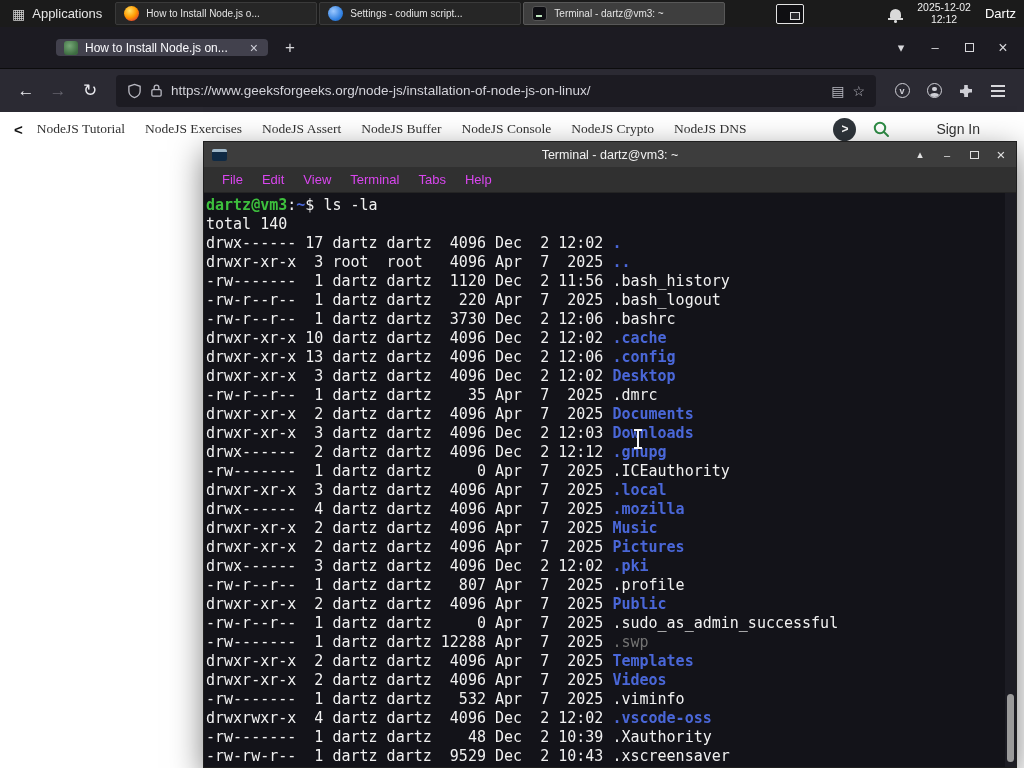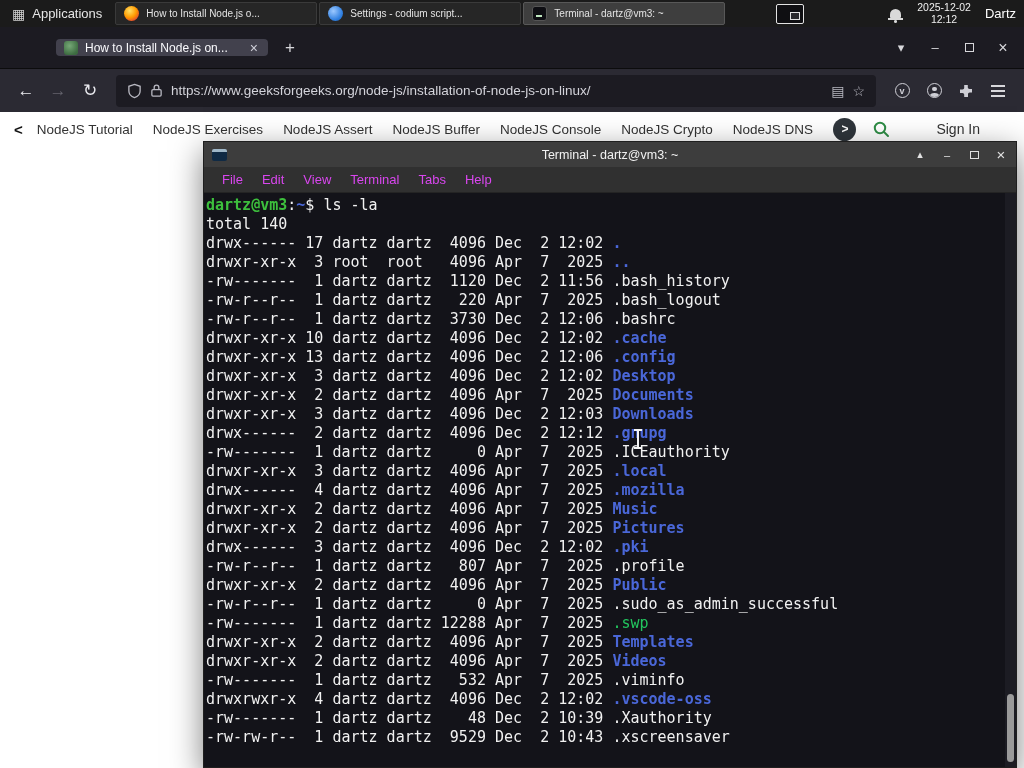--- a/index.html
+++ b/index.html
@@ -62,21 +62,21 @@
   .person-ic::before { content:""; position:absolute; top:2.5px; left:4.6px; width:4.6px; height:4.6px; border-radius:50%; background:#cfcfd6; }
   .person-ic::after { content:""; position:absolute; top:8.6px; left:2px; width:9.4px; height:6px; border-radius:50% 50% 0 0; background:#cfcfd6; }
   .pocket-ic { width:15px; height:15px; border:1.4px solid #cfcfd6; border-radius:50%;
                display:flex; align-items:center; justify-content:center; font-size:9px; color:#cfcfd6; font-weight:bold; }
   .burger { width:14px; height:2px; background:#d7d7db; box-shadow:0 -5px 0 #d7d7db, 0 5px 0 #d7d7db; }
 
   .sitenav { height:34px; background:#fff; display:flex; align-items:center; padding:0 14px; flex:none;
              color:#2e2e2e; font-size:13.5px; }
   .chev-l { font-weight:700; font-size:15px; color:#111; margin-right:14px; }
   .site-links { display:flex; gap:20px; flex:1; min-width:0; overflow:hidden; white-space:nowrap; align-items:center; }
-  .nav-link { color:#333; }
+  .nav-link { color:#333;font-family:Liberation Serif, serif; }
   .chev-circle { width:23px; height:23px; border-radius:50%; background:#2f353b; color:#fff; flex:none;
                  display:flex; align-items:center; justify-content:center; font-size:12px; font-weight:700; margin-left:6px; }
   .search-btn { margin-left:16px; flex:none; display:flex; align-items:center; }
   .signin { margin-left:46px; margin-right:30px; color:#333; font-size:14px; flex:none; }
   .page { flex:1; background:#fff; }
 
   
   .terminal { position:absolute; left:203px; top:141px; width:814px; height:627px; z-index:20;
               display:flex; flex-direction:column; border:1px solid #1f1f1f;
               box-shadow:0 10px 30px rgba(0,0,0,.5); }
@@ -91,21 +91,21 @@
   .t-menu { height:26px; background:#303030; border-bottom:1px solid #242424; display:flex; align-items:center;
             gap:19px; padding:0 18px; flex:none; }
   .m-item { color:#d946ef; font-size:13px; }
   .t-body { flex:1; background:#131319; position:relative; overflow:hidden; padding:3px 18px 0 2px;
             font-family:"DejaVu Sans Mono", monospace; font-size:15px; line-height:19px; color:#f1f1f1; }
   .tline { white-space:pre; }
   .g { color:#3dc03d; font-weight:bold; }
   .b { color:#4a67d8; font-weight:bold; }
   .d { color:#4a67d8; font-weight:bold; }
   .f { color:#f1f1f1; }
-  .dim { color:#22c55e;text-align:center; }
+  .dim { color:#737373;text-align:center; }
   .t-scroll { position:absolute; top:0; right:0; bottom:0; width:11px; background:#1c1c23; }
   .t-thumb { position:absolute; right:2px; bottom:5px; width:7px; height:68px; background:#9a9a9a; border-radius:4px; }
 
   .ibeam { position:absolute; left:433px; top:238px; width:2px; height:16px; background:#f5f5f5;
            box-shadow:0 0 1px #000; z-index:5; }
   .ibeam::before, .ibeam::after { content:""; position:absolute; left:-3px; width:8px; height:2px; background:#f5f5f5; }
   .ibeam::before { top:-2px; } .ibeam::after { bottom:-2px; }
 </style>
 </head>
 <body>
@@ -245,20 +245,21 @@
       <div class="tline">total 140</div>
       <div>
           <div class="tline"><span class="f">drwx------ 17 dartz dartz  4096 Dec  2 12:02 </span><span class="d">.</span></div>
           <div class="tline"><span class="f">drwxr-xr-x  3 root  root   4096 Apr  7  2025 </span><span class="d">..</span></div>
           <div class="tline"><span class="f">-rw-------  1 dartz dartz  1120 Dec  2 11:56 </span><span class="f">.bash_history</span></div>
           <div class="tline"><span class="f">-rw-r--r--  1 dartz dartz   220 Apr  7  2025 </span><span class="f">.bash_logout</span></div>
           <div class="tline"><span class="f">-rw-r--r--  1 dartz dartz  3730 Dec  2 12:06 </span><span class="f">.bashrc</span></div>
           <div class="tline"><span class="f">drwxr-xr-x 10 dartz dartz  4096 Dec  2 12:02 </span><span class="d">.cache</span></div>
           <div class="tline"><span class="f">drwxr-xr-x 13 dartz dartz  4096 Dec  2 12:06 </span><span class="d">.config</span></div>
           <div class="tline"><span class="f">drwxr-xr-x  3 dartz dartz  4096 Dec  2 12:02 </span><span class="d">Desktop</span></div>
+          <div class="tline"><span class="f">-rw-r--r--  1 dartz dartz    35 Apr  7  2025 </span><span class="f">.dmrc</span></div>
           <div class="tline"><span class="f">drwxr-xr-x  2 dartz dartz  4096 Apr  7  2025 </span><span class="d">Documents</span></div>
           <div class="tline"><span class="f">drwxr-xr-x  3 dartz dartz  4096 Dec  2 12:03 </span><span class="d">Downloads</span></div>
           <div class="tline"><span class="f">drwx------  2 dartz dartz  4096 Dec  2 12:12 </span><span class="d">.gnupg</span></div>
           <div class="tline"><span class="f">-rw-------  1 dartz dartz     0 Apr  7  2025 </span><span class="f">.ICEauthority</span></div>
           <div class="tline"><span class="f">drwxr-xr-x  3 dartz dartz  4096 Apr  7  2025 </span><span class="d">.local</span></div>
           <div class="tline"><span class="f">drwx------  4 dartz dartz  4096 Apr  7  2025 </span><span class="d">.mozilla</span></div>
           <div class="tline"><span class="f">drwxr-xr-x  2 dartz dartz  4096 Apr  7  2025 </span><span class="d">Music</span></div>
           <div class="tline"><span class="f">drwxr-xr-x  2 dartz dartz  4096 Apr  7  2025 </span><span class="d">Pictures</span></div>
           <div class="tline"><span class="f">drwx------  3 dartz dartz  4096 Dec  2 12:02 </span><span class="d">.pki</span></div>
           <div class="tline"><span class="f">-rw-r--r--  1 dartz dartz   807 Apr  7  2025 </span><span class="f">.profile</span></div>

